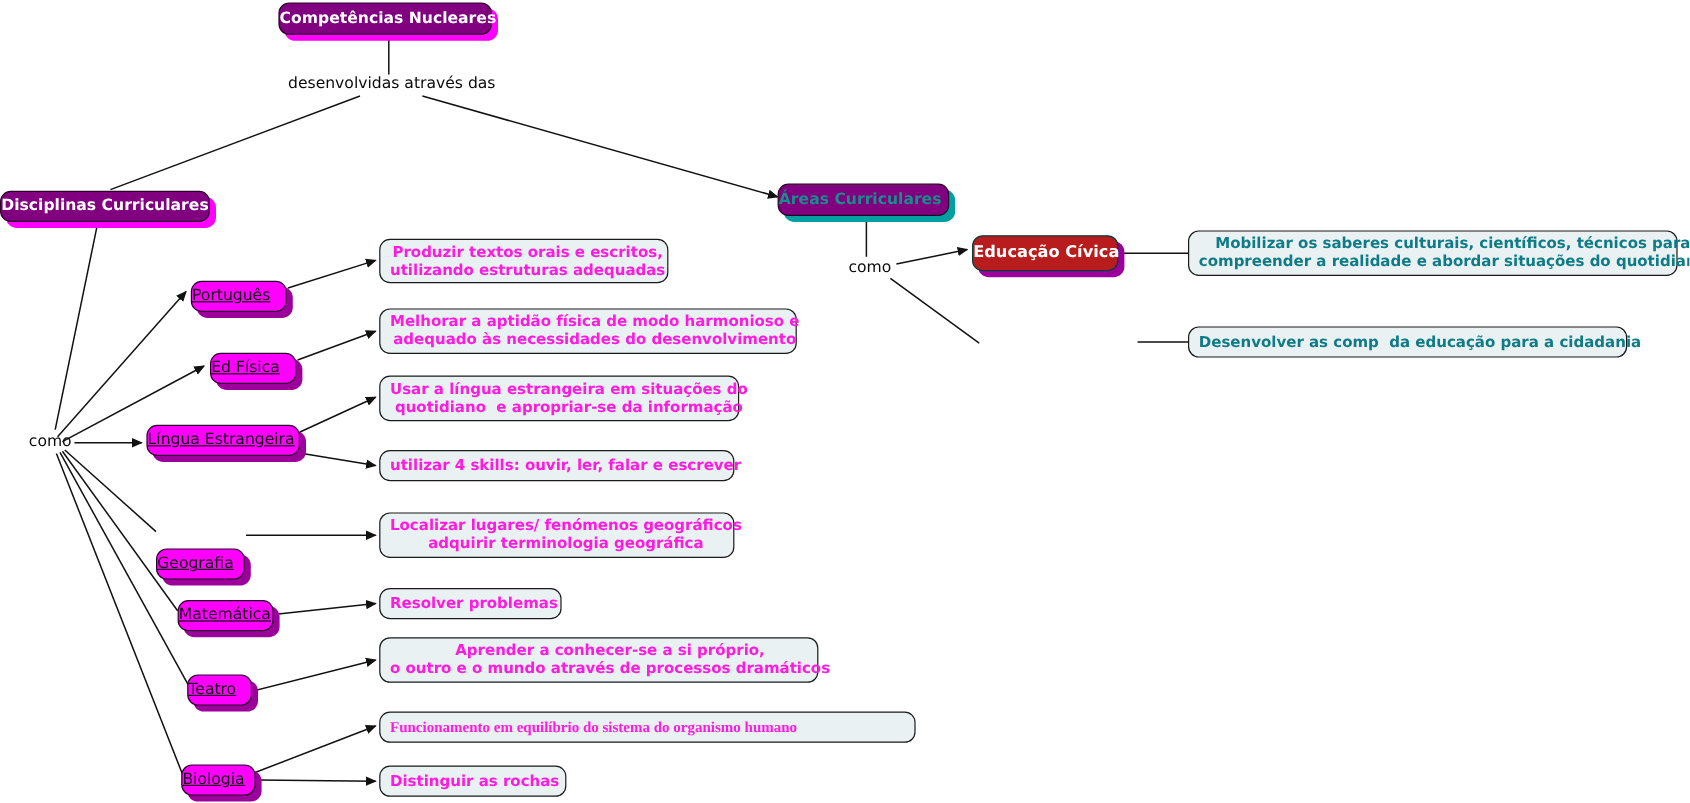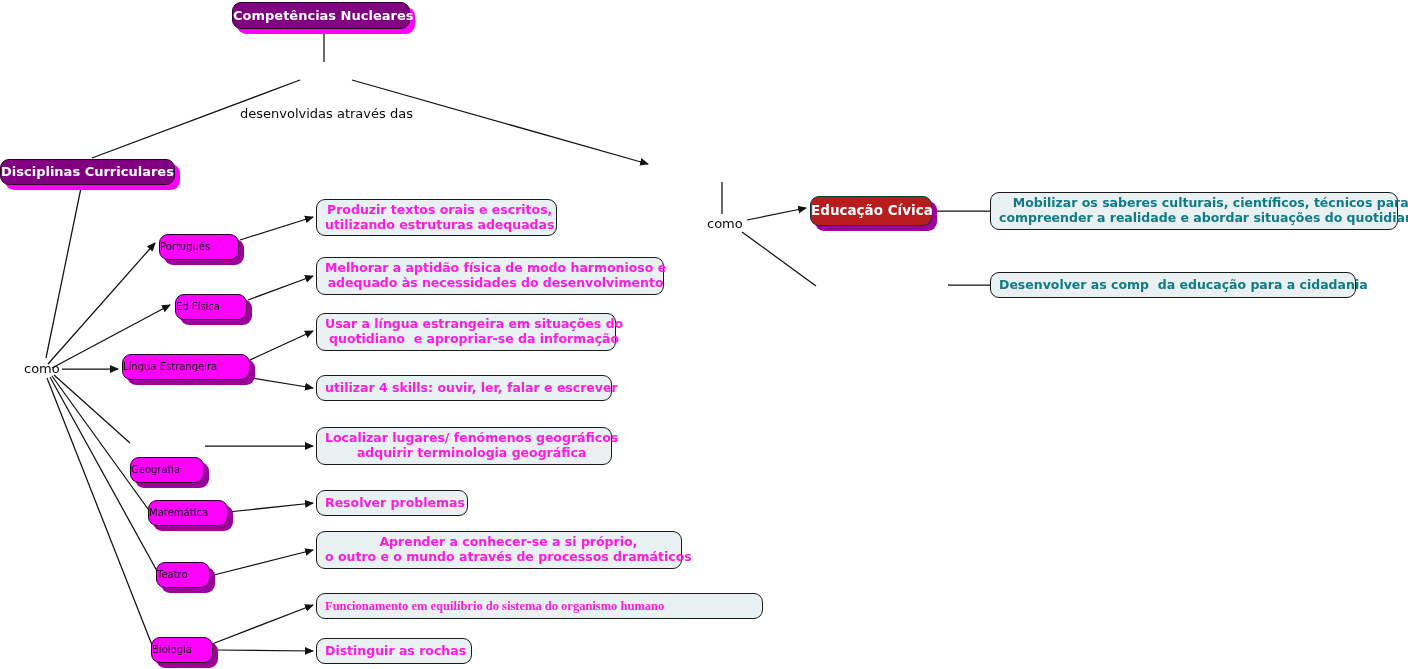--- a/index.html
+++ b/index.html
@@ -51,23 +51,24 @@
     font-weight: bold;
     font-size: 13px;
     border: 1px solid #2a002a;
     box-shadow: 5px 5px 0 0 #00a0a0;
   }
   
   .n-subject {
     background: #ff00ff;
     color: #101010;
     font-weight: normal;
-    font-size: 10px;
+    font-size: 13px;
     border: 1px solid #2a002a;
     box-shadow: 5px 5px 0 0 #9b009b;
+    text-decoration: underline;
   }
   
   .n-teal {
     background: #b91c1c;
     color: #ffffff;
     font-weight: bold;
     font-size: 13.5px;
     border: 1px solid #053d3d;
     box-shadow: 5px 5px 0 0 #9b009b;
   }
@@ -138,28 +139,31 @@
 
       <line x1="932" y1="211" x2="990" y2="211"></line>
       <line x1="948" y1="285" x2="990" y2="285"></line>
     </g>
   </svg>
 
   <div class="node n-root" style="left:232px; top:2px; width:178px; height:27px;">
     <span>Competências Nucleares</span>
   </div>
 
-  <div class="edge-label" style="left:240px; top:62px;margin-top:44px;">desenvolvidas através das</div>
+  <div class="edge-label" style="left:240px; top:62px;">desenvolvidas através das</div>
   <div class="edge-label" style="left:24px; top:361px;">como</div>
   <div class="edge-label" style="left:707px; top:216px;">como</div>
 
   <div class="node n-root" style="left:0px; top:159px; width:175px; height:26px;">
     <span>Disciplinas Curriculares</span>
   </div>
 
+  <div class="node n-areas" style="left:648px; top:153px; width:143px; height:27px;">
+    <span>Áreas Curriculares</span>
+  </div>
 
   <div class="node n-subject" style="left:159px; top:234px; width:80px; height:26px;">
     <span>Português</span>
   </div>
   <div class="node n-subject" style="left:175px; top:294px; width:72px; height:26px;">
     <span>Ed Física</span>
   </div>
   <div class="node n-subject" style="left:122px; top:354px; width:128px; height:26px;">
     <span>Língua Estrangeira</span>
   </div>

